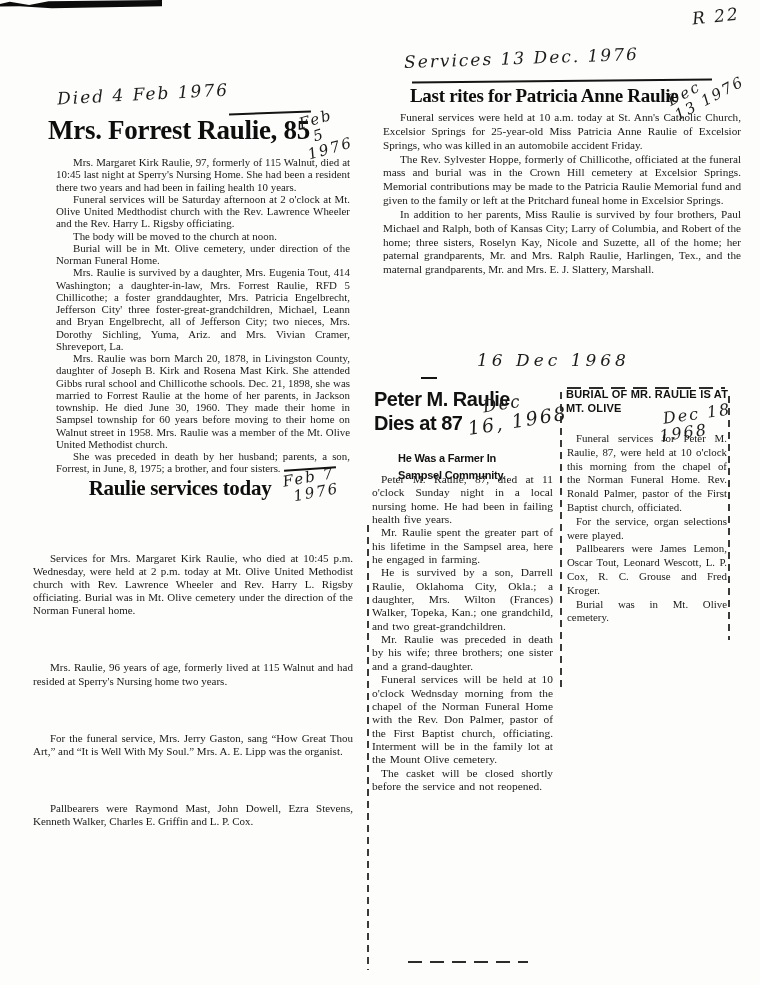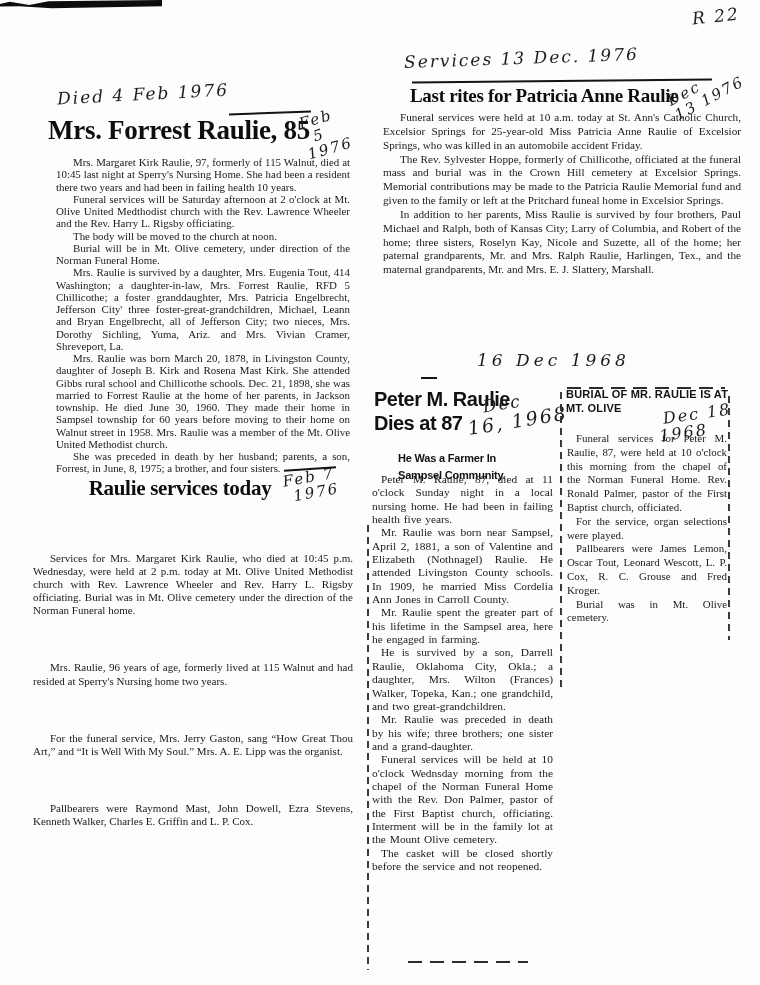--- a/index.html
+++ b/index.html
@@ -118,21 +118,20 @@
 <div class="abs rule-h-dashed" style="left:408px;top:961px;width:120px;"></div>
 
 <div class="abs headline-sans" style="left:374px;top:388px;width:152px;font-size:20px;line-height:1.18;letter-spacing:-0.5px;">Peter M. Raulie Dies at 87</div>
 <div class="abs hw" style="left:484px;top:392px;font-size:17px;transform:rotate(-9deg);">
   <span>Dec</span>
   <span class="l2" style="font-size:19px;margin-left:-18px;">16, 1968</span>
 </div>
 <div class="abs headline-sans" style="left:398px;top:450px;width:130px;font-size:11px;line-height:1.55;">He Was a Farmer In Sampsel Community.</div>
 <div class="abs copy copy-d" style="left:372px;top:473px;width:181px;">
   <p>Peter M. Raulie, 87, died at 11 o'clock Sunday night in a local nursing home. He had been in failing health five years.</p>
-  <p>Mr. Raulie was born near Sampsel, April 2, 1881, a son of Valentine and Elizabeth (Nothnagel) Raulie. He attended Livingston County schools. In 1909, he married Miss Cordelia Ann Jones in Carroll County.</p>
   <p>Mr. Raulie spent the greater part of his lifetime in the Sampsel area, here he engaged in farming.</p>
   <p>He is survived by a son, Darrell Raulie, Oklahoma City, Okla.; a daughter, Mrs. Wilton (Frances) Walker, Topeka, Kan.; one grandchild, and two great-grandchildren.</p>
   <p>Mr. Raulie was preceded in death by his wife; three brothers; one sister and a grand-daughter.</p>
   <p>Funeral services will be held at 10 o'clock Wednsday morning from the chapel of the Norman Funeral Home with the Rev. Don Palmer, pastor of the First Baptist church, officiating. Interment will be in the family lot at the Mount Olive cemetery.</p>
   <p>The casket will be closed shortly before the service and not reopened.</p>
 </div>
 
 <div class="abs rule-h-dashed" style="left:567px;top:387px;width:158px;"></div>
 <div class="abs rule-v-dotted" style="left:728px;top:396px;height:244px;"></div>
 <div class="abs headline-sans" style="left:566px;top:388px;width:168px;font-size:11px;line-height:1.25;letter-spacing:0.2px;">BURIAL OF MR. RAULIE IS AT MT. OLIVE</div>

